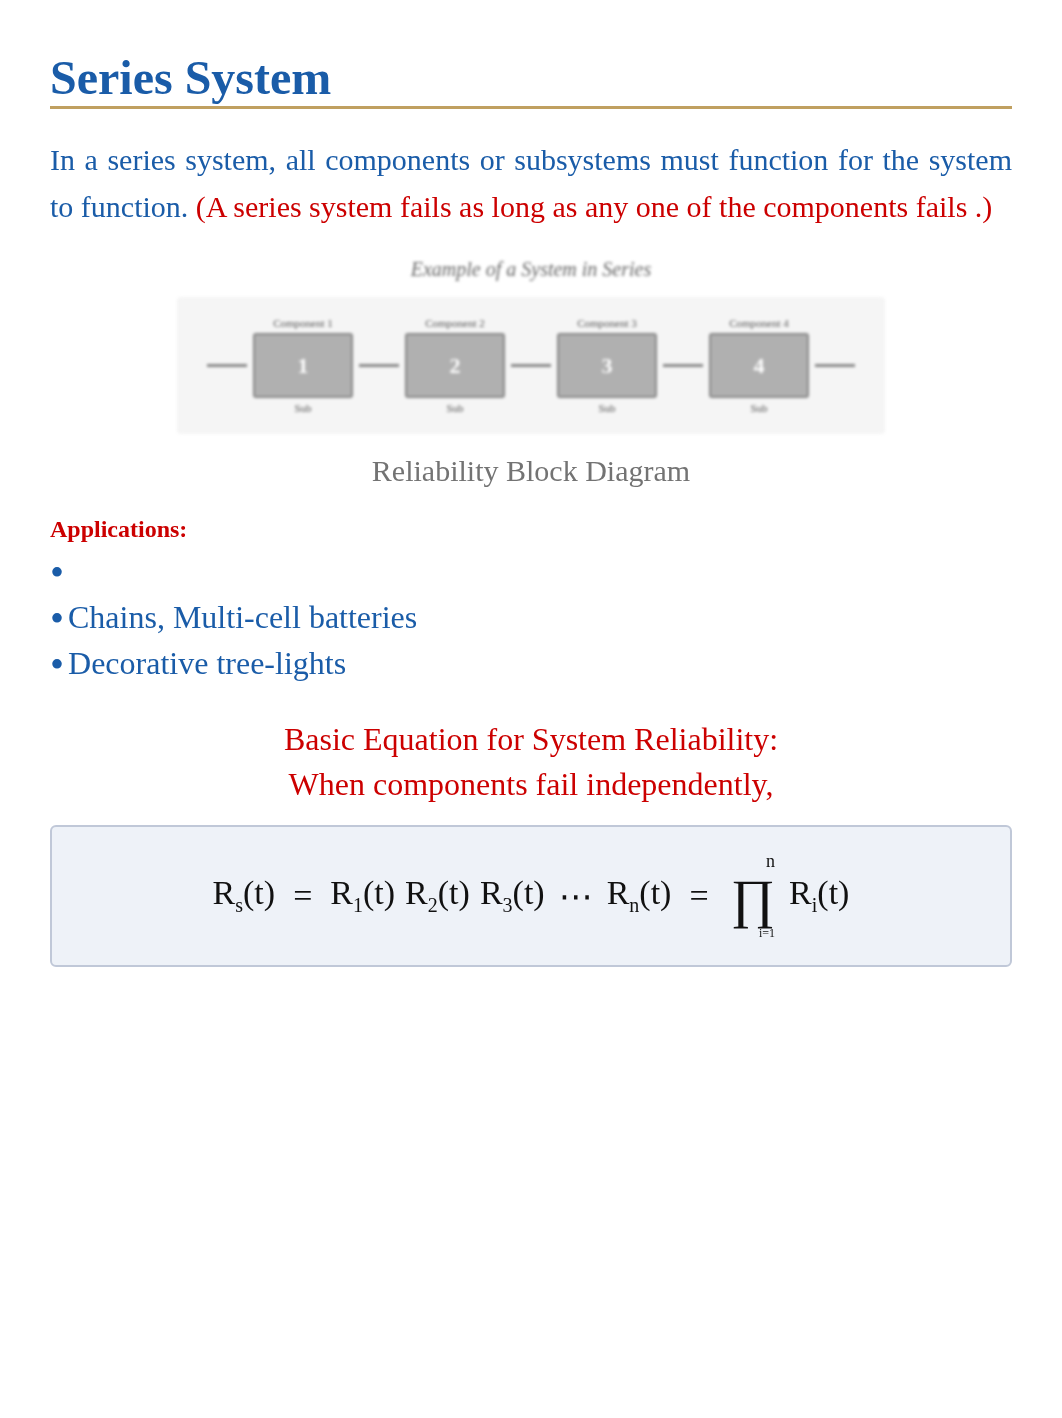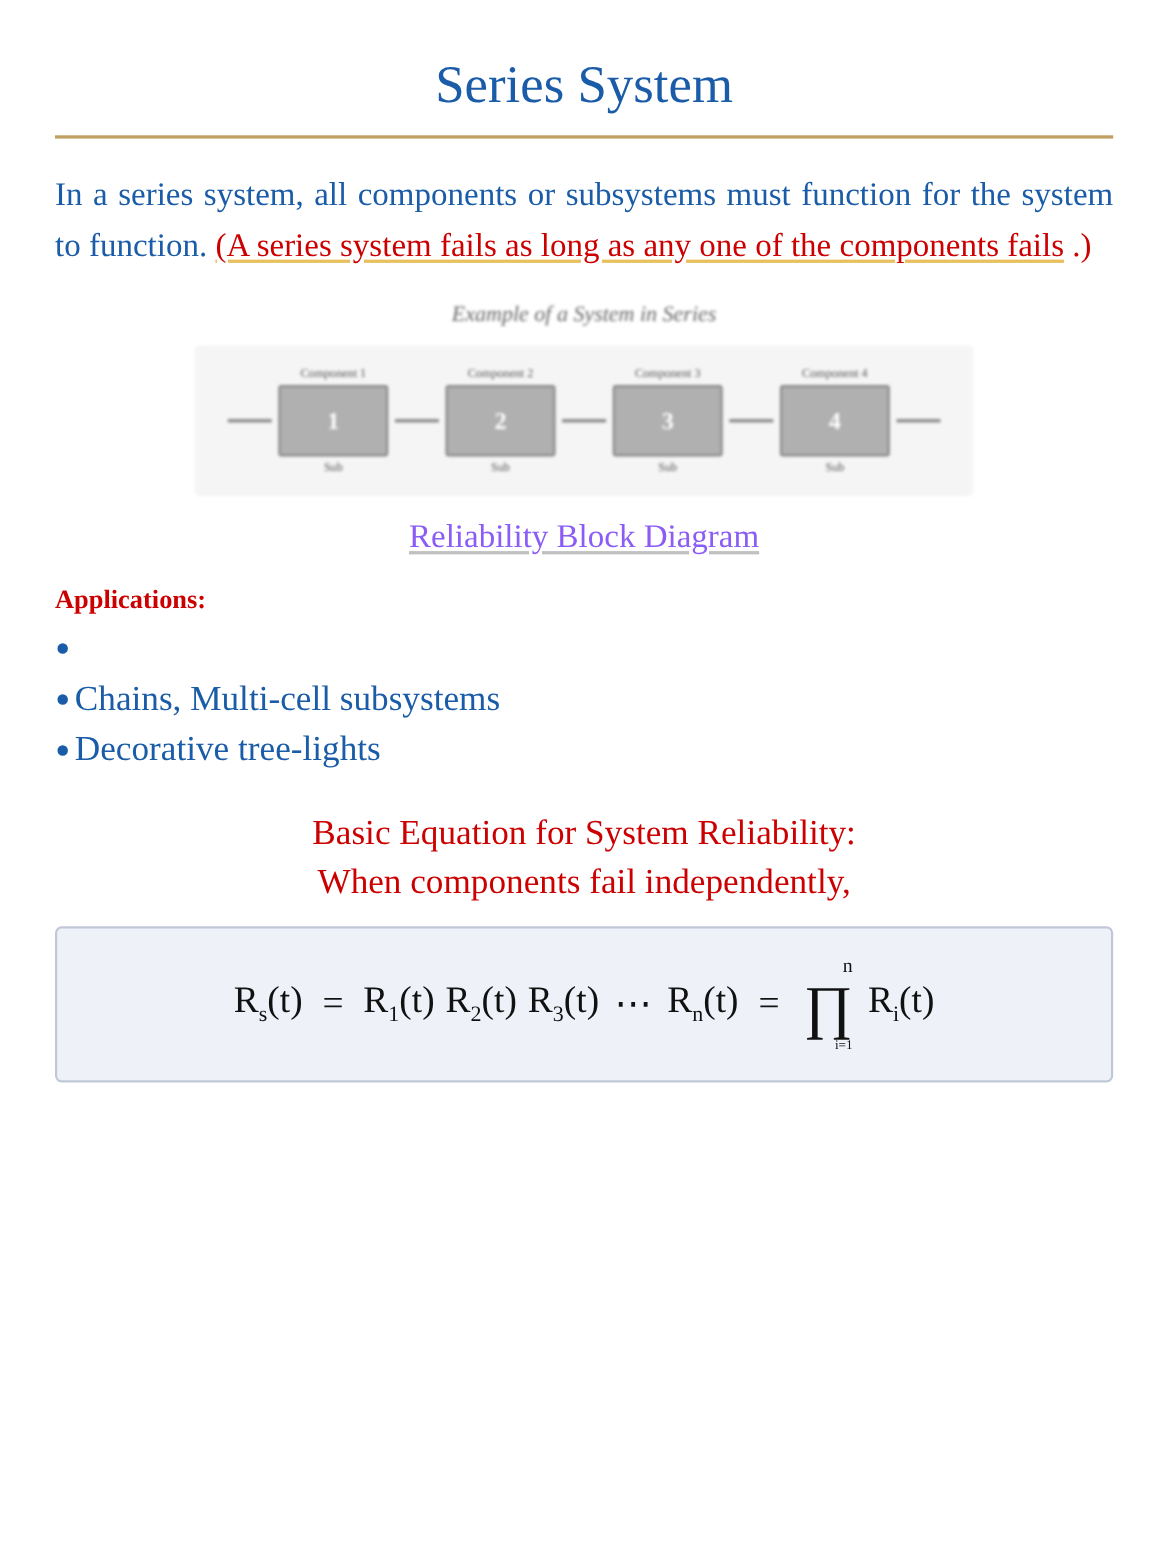--- a/index.html
+++ b/index.html
@@ -10,25 +10,24 @@
 
     body {
       width: 1062px;
       min-height: 1418px;
       background: #ffffff;
       font-family: 'Times New Roman', Times, serif;
       padding: 30px 50px;
     }
 
     .page-title {
-      text-align: center;
       color: #1a5ca8;
       font-size: 48px;
-      font-weight: normal;
-      margin-bottom: 18px;
+      font-weight: bold;
+      margin-bottom: 1px;
       padding-top: 20px;
     }
 
     .divider {
       border: none;
       border-top: 3px solid #c0a060;
       margin-bottom: 28px;
     }
 
     .intro-text {
@@ -37,21 +36,20 @@
       line-height: 1.55;
       text-align: justify;
       margin-bottom: 8px;
     }
 
     .intro-text .highlight-red {
       color: #cc0000;
     }
 
     .intro-text .underline-yellow {
-      text-decoration: underline;
       text-decoration-color: #e8c060;
       text-underline-offset: 3px;
     }
 
     .diagram-section {
       display: flex;
       flex-direction: column;
       align-items: center;
       margin: 28px 0 18px 0;
     }
@@ -116,24 +114,23 @@
     .box-label-bottom {
       font-size: 11px;
       color: #555;
       margin-top: 4px;
       text-align: center;
       width: 100px;
     }
 
     .rbd-label {
       font-size: 30px;
-      color: #8b5cf6;
+      color: #737373;
       margin-top: 20px;
       text-align: center;
-      text-decoration: underline;
       text-decoration-color: #c0c0c0;
       text-underline-offset: 4px;
     }
 
     .applications-section {
       margin-top: 28px;
     }
 
     .applications-title {
       color: #cc0000;
@@ -262,21 +259,21 @@
 
 <div class="applications-section">
   <div class="applications-title">Applications:</div>
 
   <ul class="bullet-list">
     <li>
       <span class="bullet-dot">•</span>
     </li>
     <li>
       <span class="bullet-dot">•</span>
-      <span>Chains, Multi-cell subsystems</span>
+      <span>Chains, Multi-cell batteries</span>
     </li>
     <li>
       <span class="bullet-dot">•</span>
       <span>Decorative tree-lights</span>
     </li>
   </ul>
 </div>
 
 <div class="basic-equation-title">
   <span>Basic Equation for System Reliability:</span><br>

